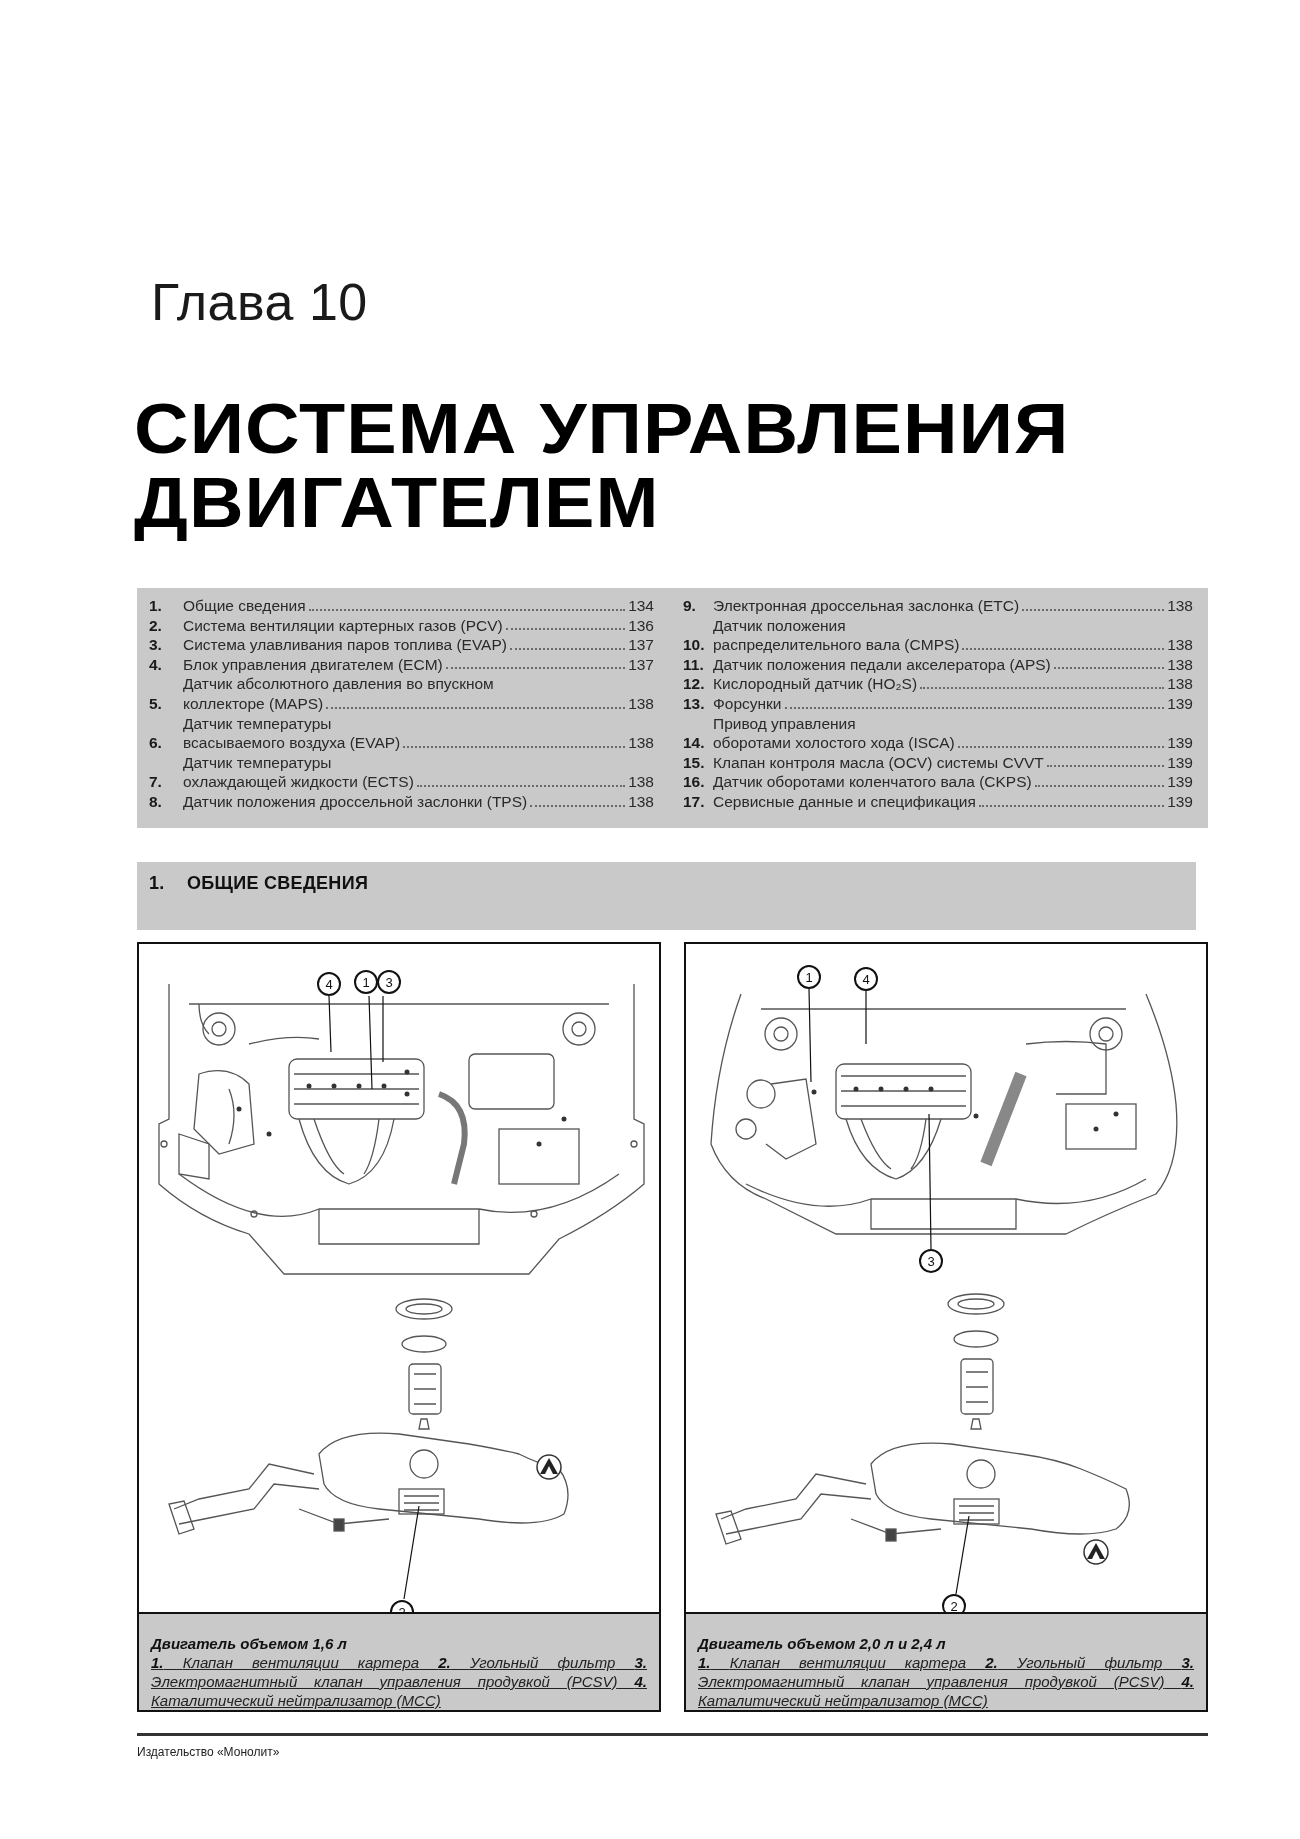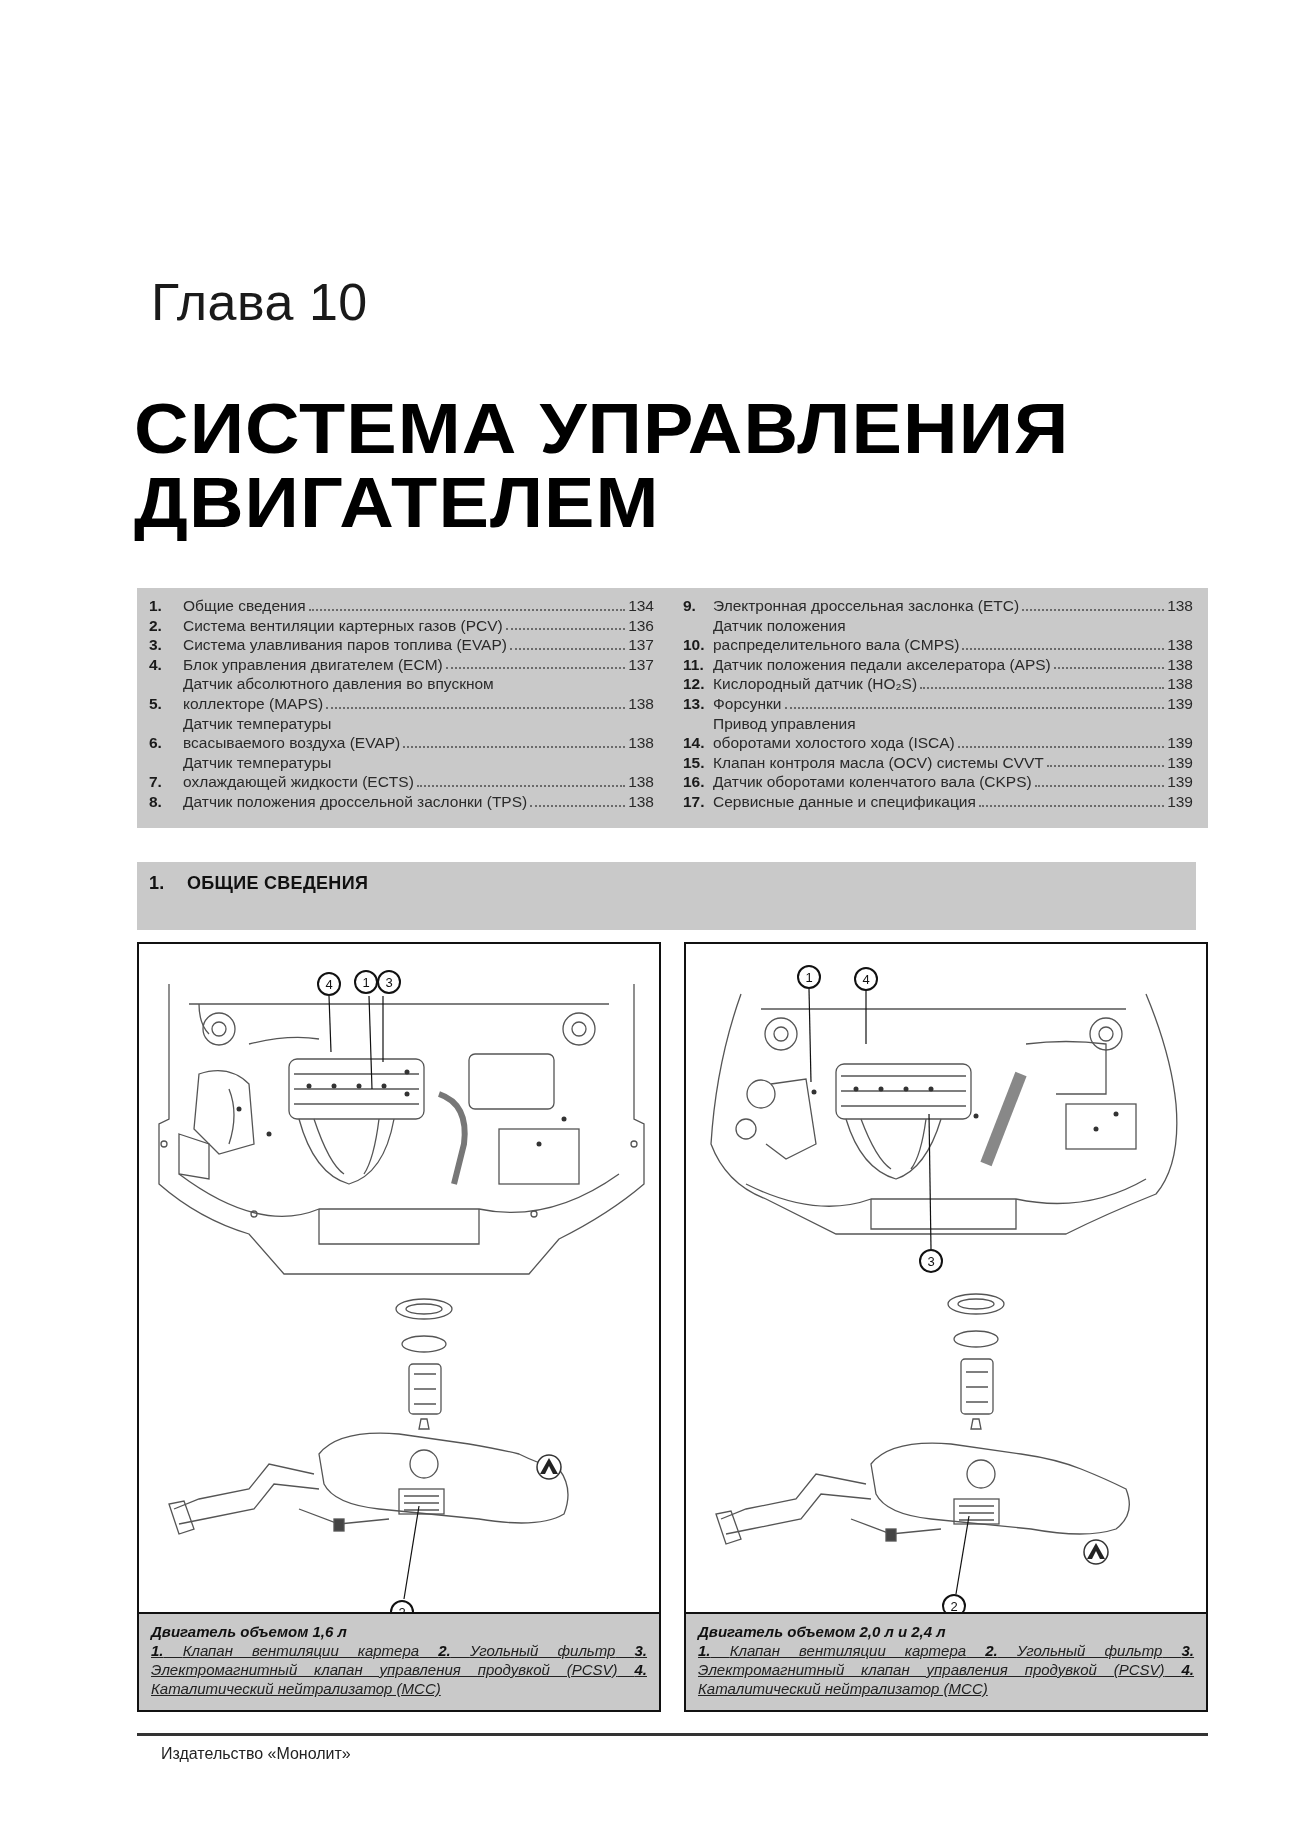--- a/index.html
+++ b/index.html
@@ -23,27 +23,27 @@
   .toc-page { flex:0 0 auto; text-align:right; }
 
   .section-bar { position:absolute; left:137px; top:862px; width:1059px; height:68px; background:#c9c9c9; }
   .section-title { position:absolute; left:12px; top:11px; font-size:18px; font-weight:700; color:#111; letter-spacing:0.3px; }
   .section-title .num { display:inline-block; width:38px; }
 
   .figure { position:absolute; top:942px; width:520px; height:770px; border:2.5px solid #111; background:#fff; box-sizing:border-box; }
   .figure.left { left:137px; width:524px; }
   .figure.right { left:684px; width:524px; }
   .figure svg { position:absolute; left:0; top:0; }
-  .caption { position:absolute; left:0; right:0; bottom:0; height:98px; background:#c9c9c9; border-top:2.5px solid #111; box-sizing:border-box; padding:8px 12px 0 12px; font-size:15px; line-height:19px; font-style:italic; color:#222; }
+  .caption { position:absolute; left:0; right:0; bottom:0; height:98px; background:#c9c9c9; border-top:2.5px solid #111; box-sizing:border-box; padding:20px 12px 0 12px; font-size:15px; line-height:19px; font-style:italic; color:#222; }
   .caption-title { font-weight:700; color:#111; }
   .caption-body { text-align:justify;text-decoration:underline; }
   .caption-body b { font-style:italic; color:#111; }
 
   .footer-rule { position:absolute; left:137px; top:1733px; width:1071px; height:3px; background:#333; }
-  .footer-text { position:absolute; left:137px; top:1745px; font-size:16px; color:#222;margin-left:24px; }
+  .footer-text { position:absolute; left:137px; top:1745px; font-size:12px; color:#222; }
 </style>
 </head>
 <body>
 
 <div class="chapter-label">Глава 10</div>
 <div class="main-title">
   <div>СИСТЕМА УПРАВЛЕНИЯ</div>
   <div>ДВИГАТЕЛЕМ</div>
 </div>
 

